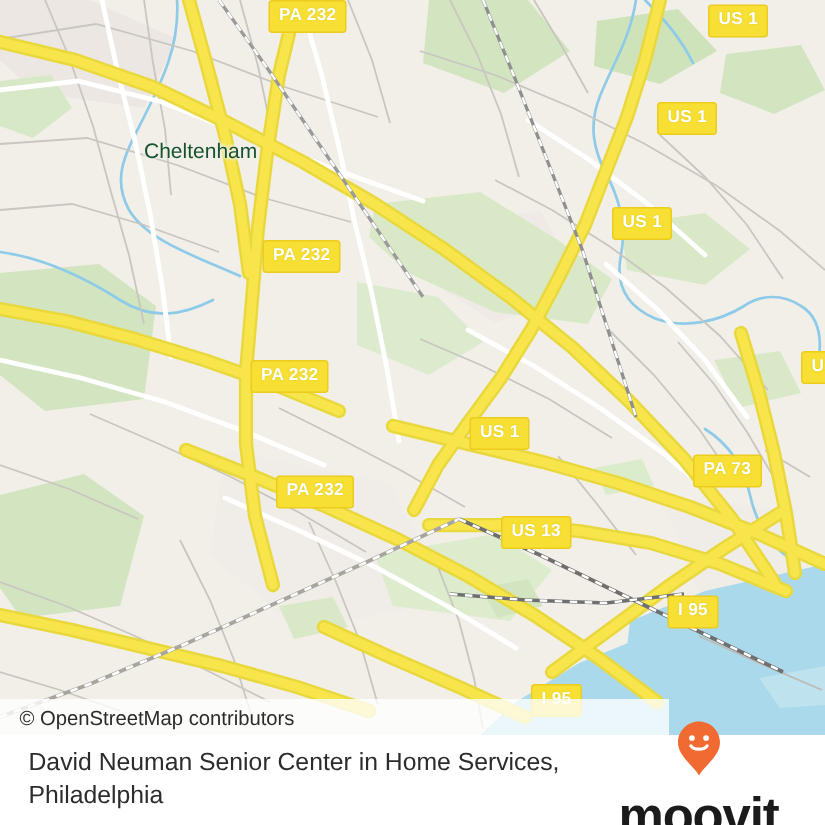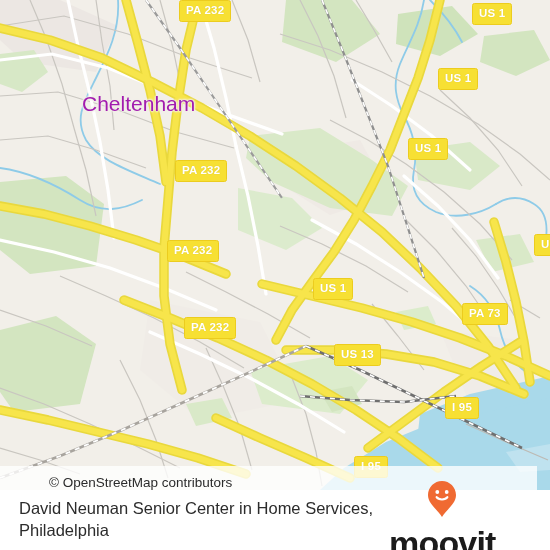--- a/index.html
+++ b/index.html
@@ -40,28 +40,29 @@
     white-space: nowrap;
     letter-spacing: 0.2px;
     text-shadow: 0 0 1px rgba(120,105,0,.25);
     z-index: 6;
     margin-left: 32px;
   }
 
   
   .place-label {
     position: absolute;
-    color: #a21caf;
-    font-size: 21px;
+    color: #14532d;
+    font-size: 14px;
     font-family: "Liberation Sans", sans-serif;
     white-space: nowrap;
     z-index: 5;
     text-shadow:
        1px 0 2px #f2efe9, -1px 0 2px #f2efe9,
        0 1px 2px #f2efe9, 0 -1px 2px #f2efe9;
+    margin-left: 14px;
   }
 
   
   #popup {
     position: absolute;
     left: 193px; top: 125px;
     width: 165px;
     z-index: 20;
     filter: drop-shadow(0 2px 4px rgba(0,0,0,0.28));
   }
@@ -93,43 +94,43 @@
     border-left: 9px solid transparent;
     border-right: 9px solid transparent;
     border-top: 11px solid #ffffff;
     z-index: 21;
   }
 
   
   #attribution {
     position: absolute;
     left: 0; top: 466px;
-    width: 537px;
+    width: 446px;
     height: 24px;
     background: rgba(255,255,255,0.78);
     display: flex;
-    align-items: flex-end;
+    align-items: center;
     z-index: 30;
-    padding-left: 36px;
   }
   #attribution span {
     padding-left: 13px;
     font-size: 13.5px;
     color: #2b2b2b;
     font-family: "Liberation Sans", sans-serif;
   }
 
   
   #footer {
     position: absolute;
     left: 0; top: 490px;
     width: 535px; height: 60px;
     background: #ffffff;
     display: flex;
     align-items: center;
+    justify-content: space-between;
     padding: 0 16px 0 19px;
     z-index: 40;
   }
   #footer-title {
     font-size: 16.5px;
     color: #2c2c2c;
     line-height: 1.33;
     max-width: 370px;
     font-family: "Liberation Sans", sans-serif;
   }

